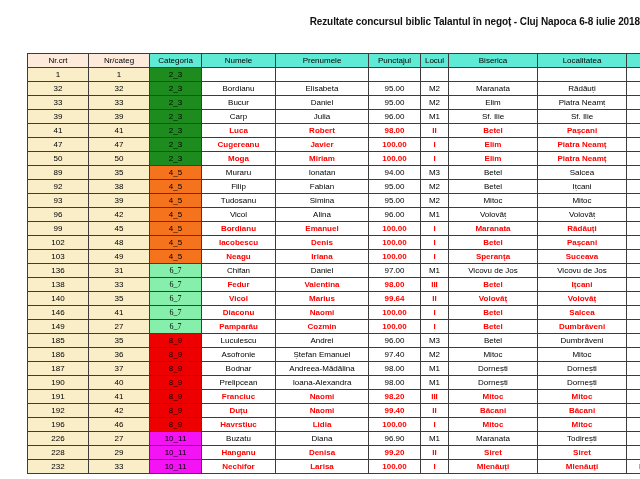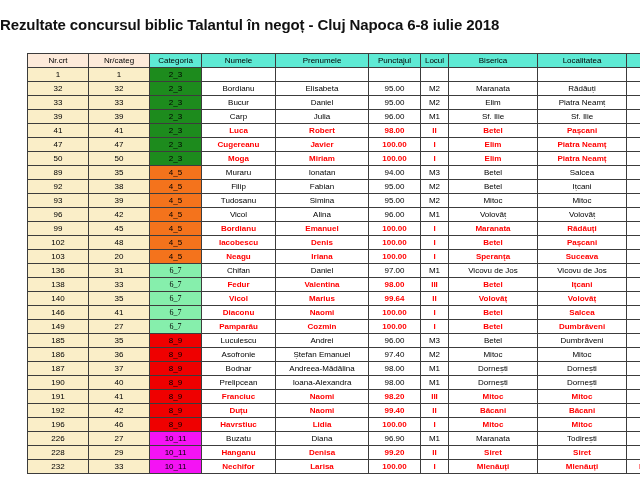--- a/index.html
+++ b/index.html
@@ -17,22 +17,22 @@
     position: relative;
     width: 640px;
     height: 479px;
     background: #ffffff;
   }
   #title {
     position: absolute;
     top: 16px;
     left: 0;
     width: 640px;
-    text-align: left;
-    font-size: 15px;
+    text-align: right;
+    font-size: 10px;
     font-weight: bold;
     color: #111111;
     letter-spacing: -0.1px;
     white-space: nowrap;
   }
   #table-wrap {
     position: absolute;
     top: 53px;
     left: 27px;
     width: 588px;
@@ -293,21 +293,21 @@
             <td class="name">Iacobescu</td>
             <td class="fname">Denis</td>
             <td class="score">100.00</td>
             <td class="place">I</td>
             <td class="church">Betel</td>
             <td class="city">Pașcani</td>
             <td class="county">IASI</td>
           </tr>
           <tr class="win">
             <td class="idx">103</td>
-            <td class="idx">20</td>
+            <td class="idx">49</td>
             <td class="cat cat-4_5">4_5</td>
             <td class="name">Neagu</td>
             <td class="fname">Iriana</td>
             <td class="score">100.00</td>
             <td class="place">I</td>
             <td class="church">Speranţa</td>
             <td class="city">Suceava</td>
             <td class="county">Suceava</td>
           </tr>
           <tr>

